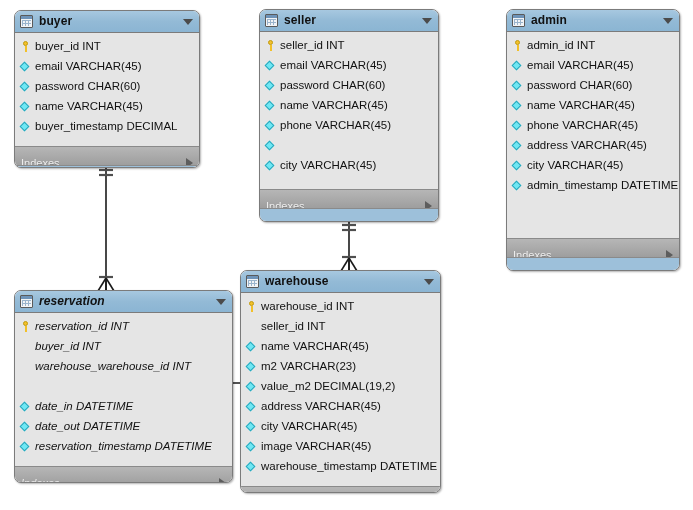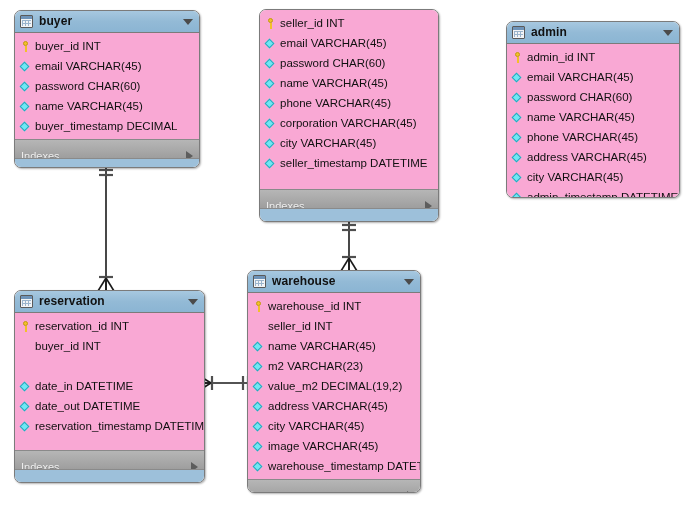--- a/index.html
+++ b/index.html
@@ -100,22 +100,22 @@
     flex: 0 0 auto;
     border-left: 5px solid transparent;
     border-right: 5px solid transparent;
     border-top: 6px solid #4b4b4b;
     margin-left: 4px;
   }
 
   
   .col-list {
     flex: 1 1 auto;
-    background: #f9a8d4;
-    padding: 3px 0 3px 0;
+    background: #e5e5e5;
+    padding: 3px 0 10px 0;
   }
   .col-row {
     height: 20px;
     display: flex;
     align-items: center;
     padding: 0 4px 0 5px;
     box-sizing: border-box;
     white-space: nowrap;
   }
   .col-ico {
@@ -268,20 +268,25 @@
           </div>
         </div>
     <div class="tbl-indexes">
       <span class="idx-label">Indexes</span>
       <span class="idx-caret"></span>
     </div>
     <div class="tbl-foot"></div>
   </div>
 
   <div class="table-box" style="left: 259px; top: 9px; width: 180px; height: 213px;">
+    <div class="tbl-header">
+      <span class="tbl-icon"></span>
+      <span class="tbl-title">seller</span>
+      <span class="tbl-caret"></span>
+    </div>
     <div class="col-list">
           <div class="col-row">
             <span class="col-ico ico-key"></span>
             <span class="col-text">seller_id INT</span>
           </div>
           <div class="col-row">
             <span class="col-ico ico-diamond"></span>
             <span class="col-text">email VARCHAR(45)</span>
           </div>
           <div class="col-row">
@@ -291,39 +296,34 @@
           <div class="col-row">
             <span class="col-ico ico-diamond"></span>
             <span class="col-text">name VARCHAR(45)</span>
           </div>
           <div class="col-row">
             <span class="col-ico ico-diamond"></span>
             <span class="col-text">phone VARCHAR(45)</span>
           </div>
           <div class="col-row">
             <span class="col-ico ico-diamond"></span>
-            <span class="col-text">corporation VARCHAR(45)</span>
           </div>
           <div class="col-row">
             <span class="col-ico ico-diamond"></span>
             <span class="col-text">city VARCHAR(45)</span>
-          </div>
-          <div class="col-row">
-            <span class="col-ico ico-diamond"></span>
-            <span class="col-text">seller_timestamp DATETIME</span>
           </div>
         </div>
     <div class="tbl-indexes">
       <span class="idx-label">Indexes</span>
       <span class="idx-caret"></span>
     </div>
     <div class="tbl-foot"></div>
   </div>
 
-  <div class="table-box" style="left: 506px; top: 21px; width: 174px; height: 177px;">
+  <div class="table-box" style="left: 506px; top: 9px; width: 174px; height: 262px;">
     <div class="tbl-header">
       <span class="tbl-icon"></span>
       <span class="tbl-title">admin</span>
       <span class="tbl-caret"></span>
     </div>
     <div class="col-list">
           <div class="col-row">
             <span class="col-ico ico-key"></span>
             <span class="col-text">admin_id INT</span>
           </div>
@@ -357,37 +357,41 @@
           </div>
           <div class="col-row">&nbsp;</div>
         </div>
     <div class="tbl-indexes">
       <span class="idx-label">Indexes</span>
       <span class="idx-caret"></span>
     </div>
     <div class="tbl-foot"></div>
   </div>
 
-  <div class="table-box" style="left: 14px; top: 290px; width: 191px; height: 193px;">
+  <div class="table-box" style="left: 14px; top: 290px; width: 219px; height: 193px; font-style: italic;">
     <div class="tbl-header">
       <span class="tbl-icon"></span>
       <span class="tbl-title">reservation</span>
       <span class="tbl-caret"></span>
     </div>
     <div class="col-list">
           <div class="col-row">
             <span class="col-ico ico-key"></span>
             <span class="col-text">reservation_id INT</span>
           </div>
           <div class="col-row">
             <span class="col-ico ico-none"></span>
             <span class="col-text">buyer_id INT</span>
           </div>
           <div class="col-row">
             <span class="col-ico ico-none"></span>
+            <span class="col-text">warehouse_warehouse_id INT</span>
+          </div>
+          <div class="col-row">
+            <span class="col-ico ico-none"></span>
           </div>
           <div class="col-row">
             <span class="col-ico ico-diamond"></span>
             <span class="col-text">date_in DATETIME</span>
           </div>
           <div class="col-row">
             <span class="col-ico ico-diamond"></span>
             <span class="col-text">date_out DATETIME</span>
           </div>
           <div class="col-row">
@@ -395,21 +399,21 @@
             <span class="col-text">reservation_timestamp DATETIME</span>
           </div>
         </div>
     <div class="tbl-indexes">
       <span class="idx-label">Indexes</span>
       <span class="idx-caret"></span>
     </div>
     <div class="tbl-foot"></div>
   </div>
 
-  <div class="table-box" style="left: 247px; top: 270px; width: 174px; height: 223px;">
+  <div class="table-box" style="left: 240px; top: 270px; width: 201px; height: 223px;">
     <div class="tbl-header">
       <span class="tbl-icon"></span>
       <span class="tbl-title">warehouse</span>
       <span class="tbl-caret"></span>
     </div>
     <div class="col-list">
           <div class="col-row">
             <span class="col-ico ico-key"></span>
             <span class="col-text">warehouse_id INT</span>
           </div>

